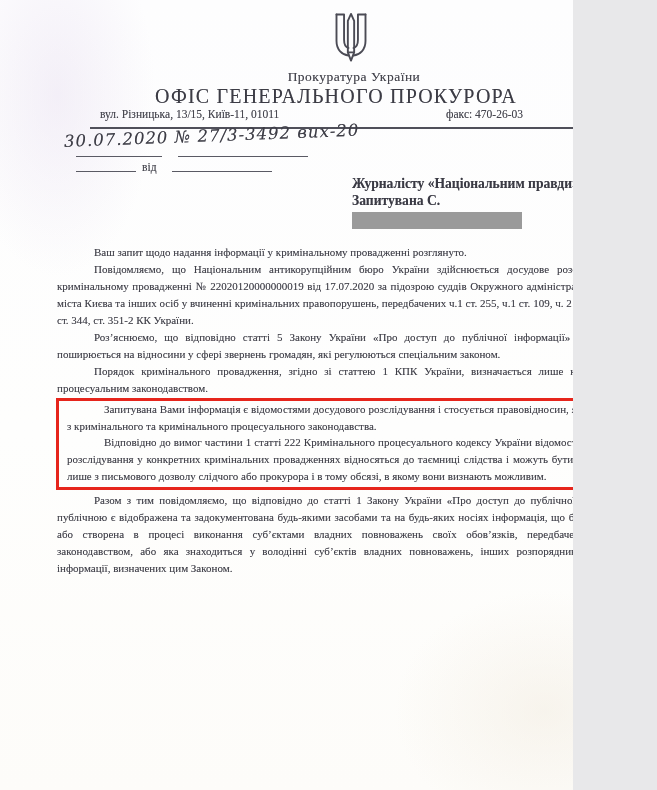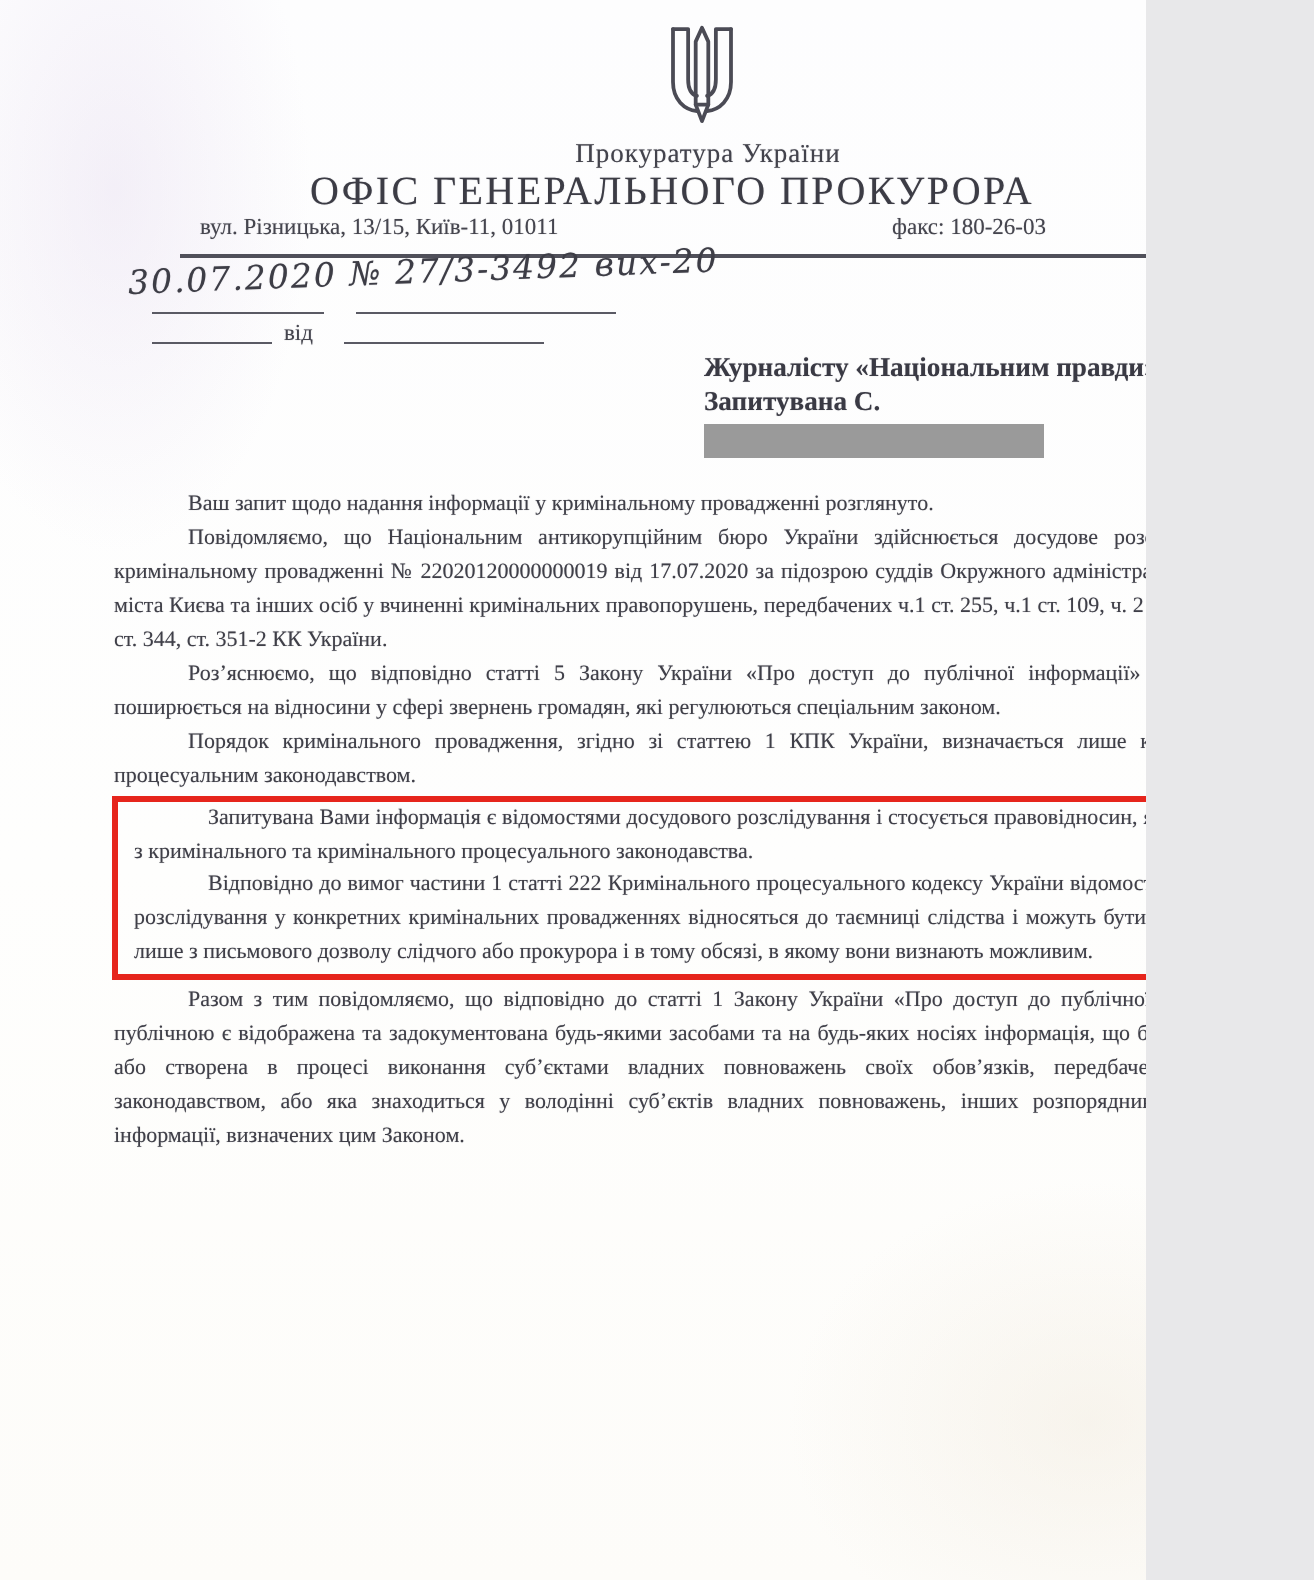--- a/index.html
+++ b/index.html
@@ -83,21 +83,21 @@
         <path d="M55 4 v42 c0 14 -9 22 -19 23"></path>
         <path d="M27 14 L32 3 l5 11 v50 l-5 13 -5 -13 z"></path>
         <path d="M27 64 h10"></path>
       </g>
     </svg>
   </div>
   <div class="agency-small">Прокуратура України</div>
   <div class="agency-big">ОФІС ГЕНЕРАЛЬНОГО ПРОКУРОРА</div>
   <div class="addr-row">
     <span>вул. Різницька, 13/15, Київ-11, 01011</span>
-    <span>факс: 180-26-03</span>
+    <span>факс: 470-26-03</span>
   </div>
   <div class="rule"></div>
 
   <div class="reg">
     <div class="reg-handwritten">30.07.2020 № 27/3-3492 вих-20</div>
     <span class="blank b1"></span>
     <span class="blank b2"></span>
     <span class="blank b3"></span>
     <span class="reg-vid">від</span>
     <span class="blank b4"></span>

